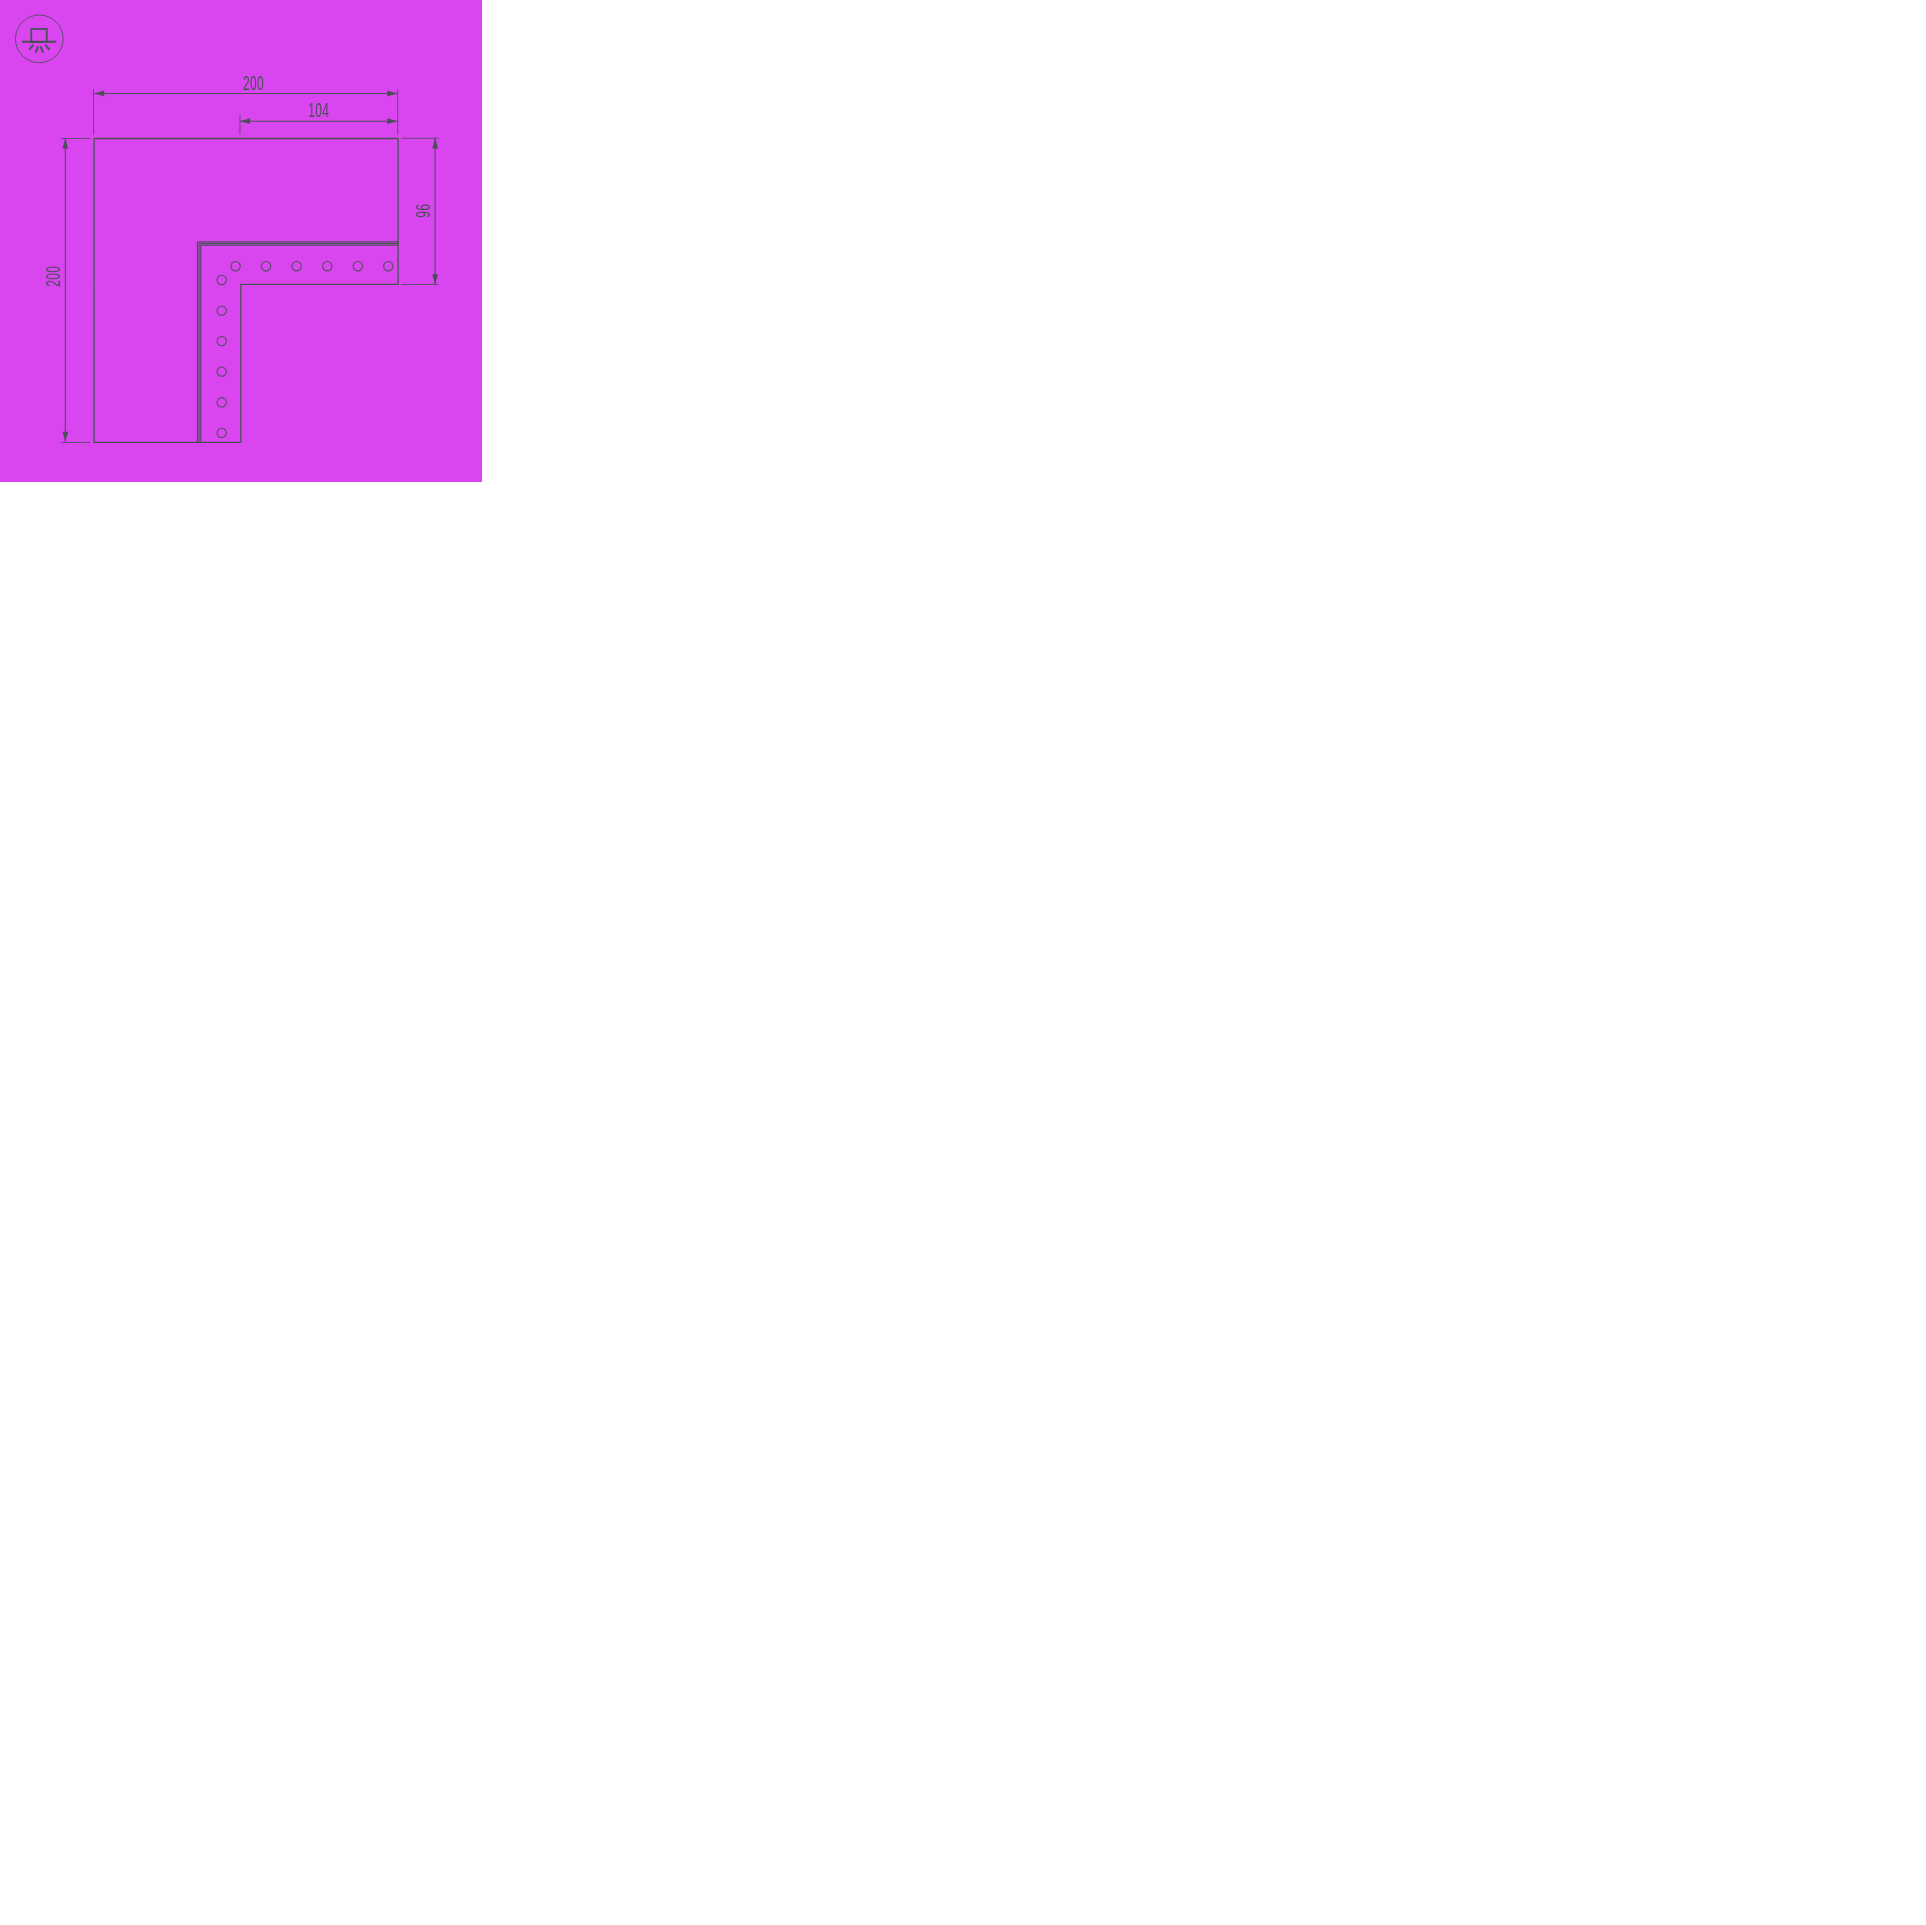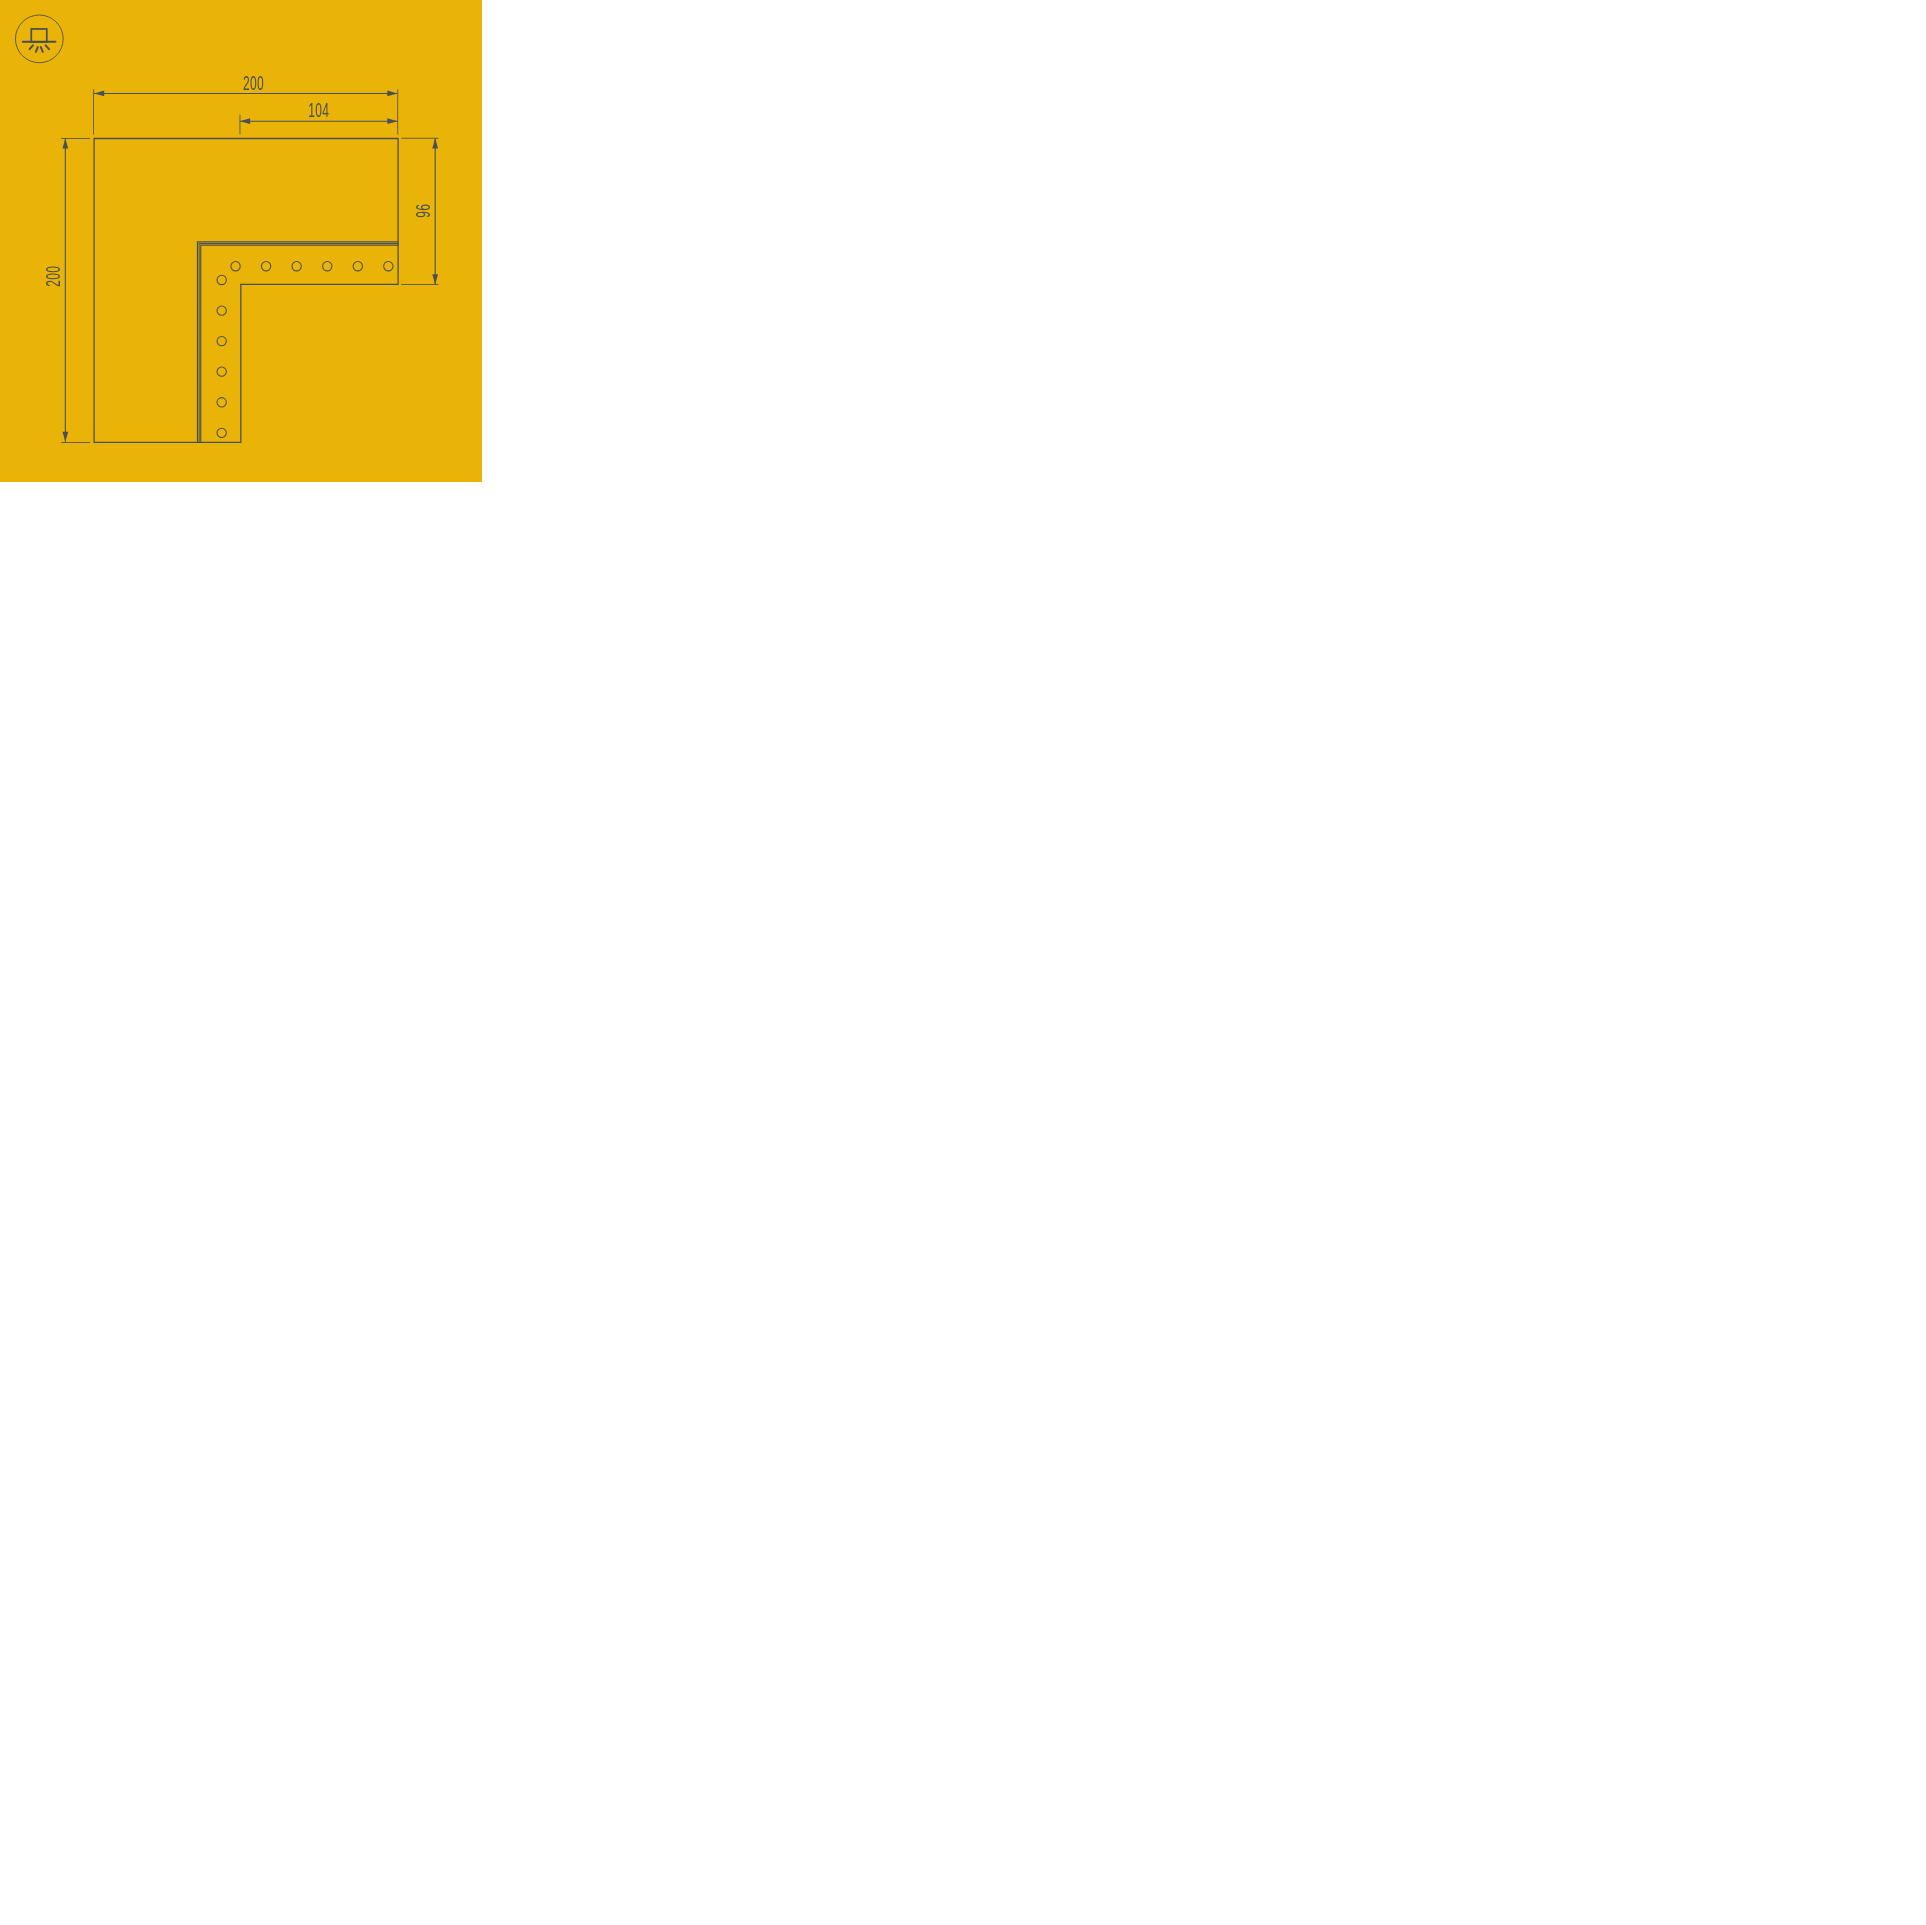--- a/index.html
+++ b/index.html
@@ -1,17 +1,17 @@
 <!DOCTYPE html>
 <html style="font-size:7.4px"><head>
 <meta charset="utf-8">
 <style>
   html,body{margin:0;padding:0;background:#ffffff;}
   .canvas{
-    position:relative;width:482px;height:482px;background:#eab308;
+    position:relative;width:482px;height:482px;background:#d946ef;
     font-family:"Liberation Sans", sans-serif;overflow:hidden;text-decoration:underline;
   }
   svg text{
     font-family:"Liberation Sans", sans-serif;
     font-size:42px;
     letter-spacing:1px;
     fill:#485056;
   }
 </style>
 </head>

